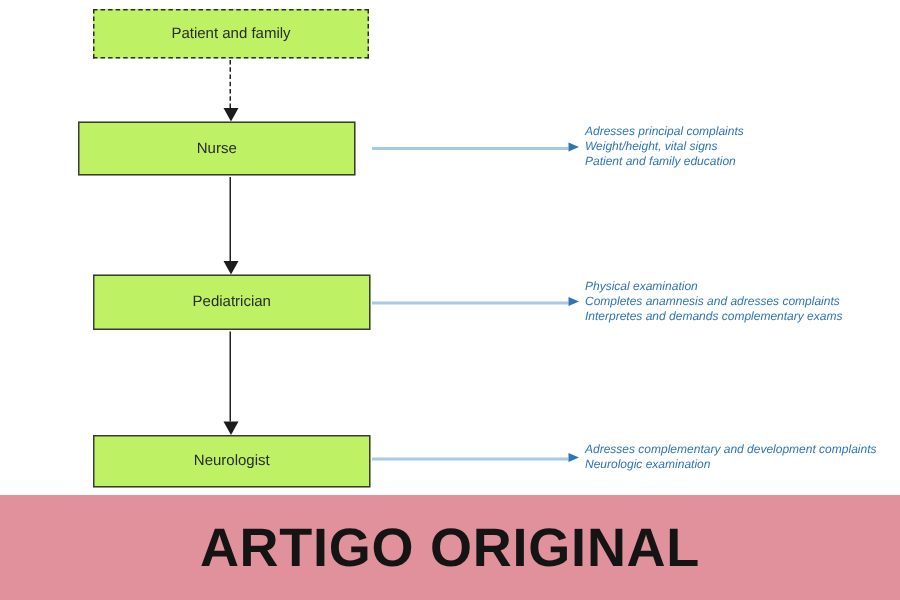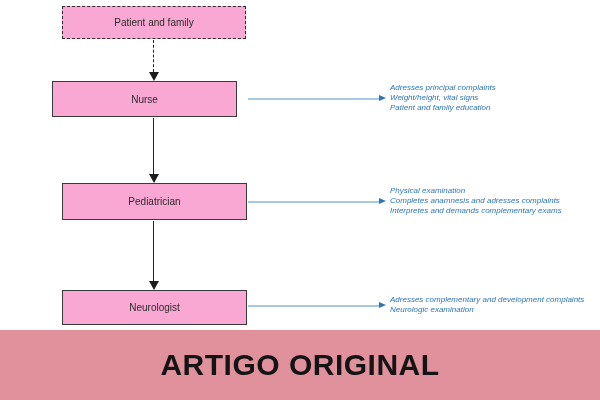--- a/index.html
+++ b/index.html
@@ -2,21 +2,21 @@
 <html><head>
 <meta charset="utf-8">
 <style>
   html,body{margin:0;padding:0;background:#fff;}
   .stage{
     position:relative;width:600px;height:400px;background:#ffffff;
     font-family:"Liberation Sans",sans-serif;overflow:hidden;
   }
   
   .node{
-    position:absolute;background:#f9a8d4;border:1.5px solid #3a3a3a;
+    position:absolute;background:#bef264;border:1.5px solid #3a3a3a;
     display:flex;align-items:center;justify-content:center;
     font-size:10px;color:#2b2b2b;box-sizing:border-box;
   }
   .node--dashed{border:1.6px dashed #2b2b2b;}
   .node--patient{left:62px;top:6px;width:184px;height:33px;}
   .node--nurse{left:52px;top:81px;width:185px;height:36px;}
   .node--pediatrician{left:62px;top:183px;width:185px;height:37px;}
   .node--neurologist{left:62px;top:290px;width:185px;height:35px;}
   
   .vline{position:absolute;width:0;border-left:1.8px solid #222222;}
@@ -52,21 +52,21 @@
   }
   .ann--1{top:83px;}
   .ann--2{top:186px;}
   .ann--3{top:295px;}
   
   .banner{
     position:absolute;left:0;top:330px;width:600px;height:70px;
     background:#E0919B;display:flex;align-items:center;justify-content:center;
   }
   .banner-text{
-    font-size:30px;font-weight:bold;color:#141414;letter-spacing:0.5px;
+    font-size:36px;font-weight:bold;color:#141414;letter-spacing:0.5px;
   }
 </style>
 </head>
 <body>
 
 <div class="stage">
 
   <div class="node node--dashed node--patient">
     <span>Patient and family</span>
   </div>

